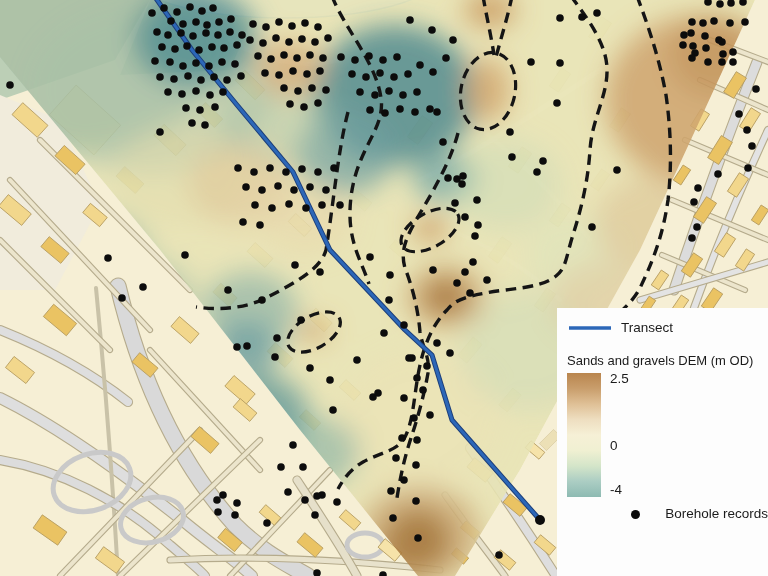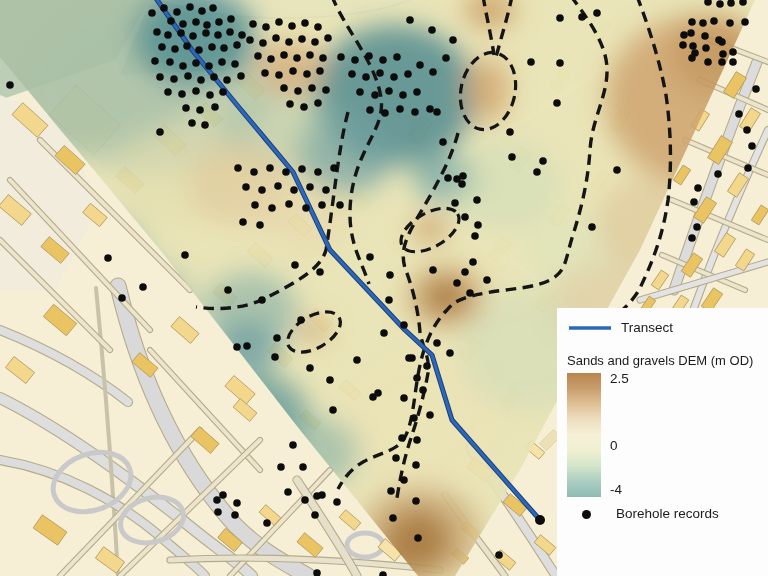--- a/index.html
+++ b/index.html
@@ -11,21 +11,21 @@
   .lrow{display:flex;align-items:center;margin-bottom:16px;}
   .sample{width:48px;flex:0 0 48px;margin-right:6px;}
   .dem-title{white-space:nowrap;font-size:13px;margin:2px 0 4px 0;}
   .ramp-wrap{display:flex;margin:2px 16px 6px 0;}
   .ramp{width:34px;height:124px;}
   .ramp-labels{position:relative;width:44px;margin-left:9px;font-size:13.5px;}
   .ramp-labels .t{position:absolute;top:-2px;left:0;}
   .ramp-labels .m{position:absolute;top:65px;left:0;}
   .ramp-labels .b{position:absolute;bottom:-2px;left:0;}
   .bh-dot{width:9px;height:9px;border-radius:50%;background:#0c0c0c;margin:0 25px 0 15px;flex:0 0 9px;}
-  .bh-row{display:flex;align-items:center;margin-top:9px;}
+  .bh-row{display:flex;align-items:center;margin-top:9px;justify-content:flex-end;}
 </style>
 </head>
 <body>
 
 <div class="container">
   <svg id="map-svg" width="768" height="576" viewBox="0 0 768 576">
       <defs>
         <clipPath id="bandClip">
           <polygon points="0,0 755,0 700,120 640,250 590,340 520,470 455,576 418,576 300,430 160,250 0,57"></polygon>
         </clipPath>

